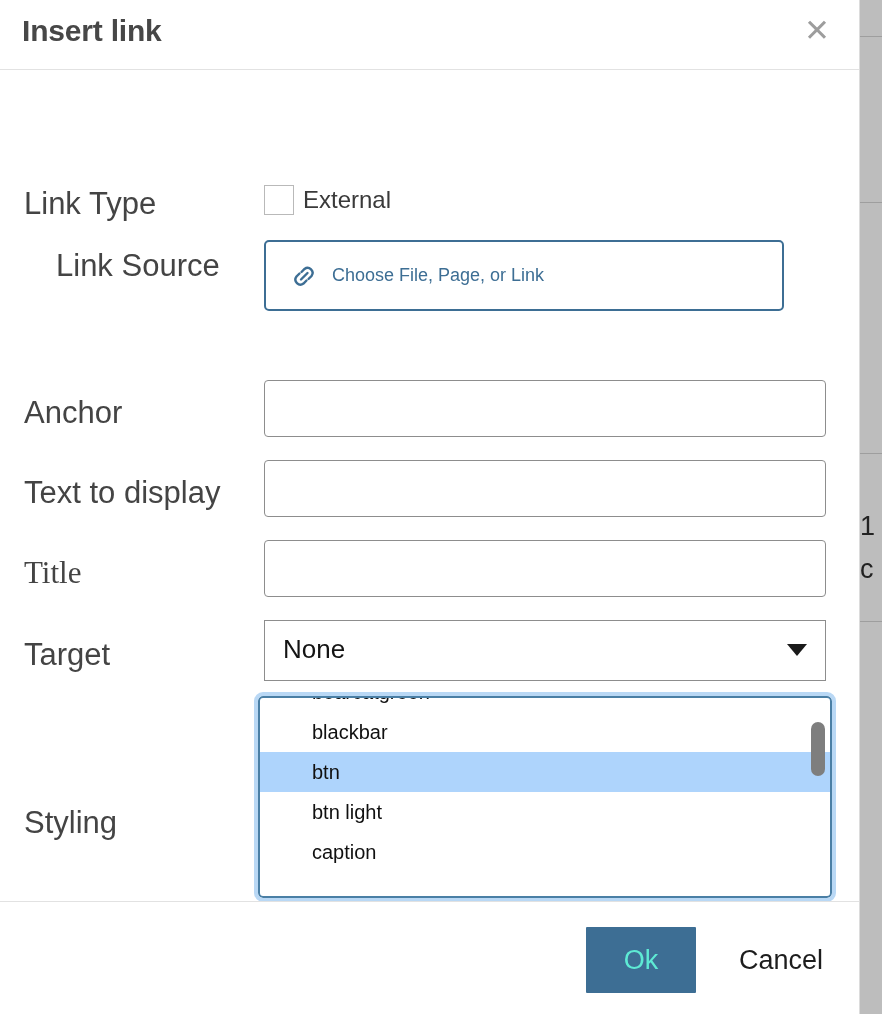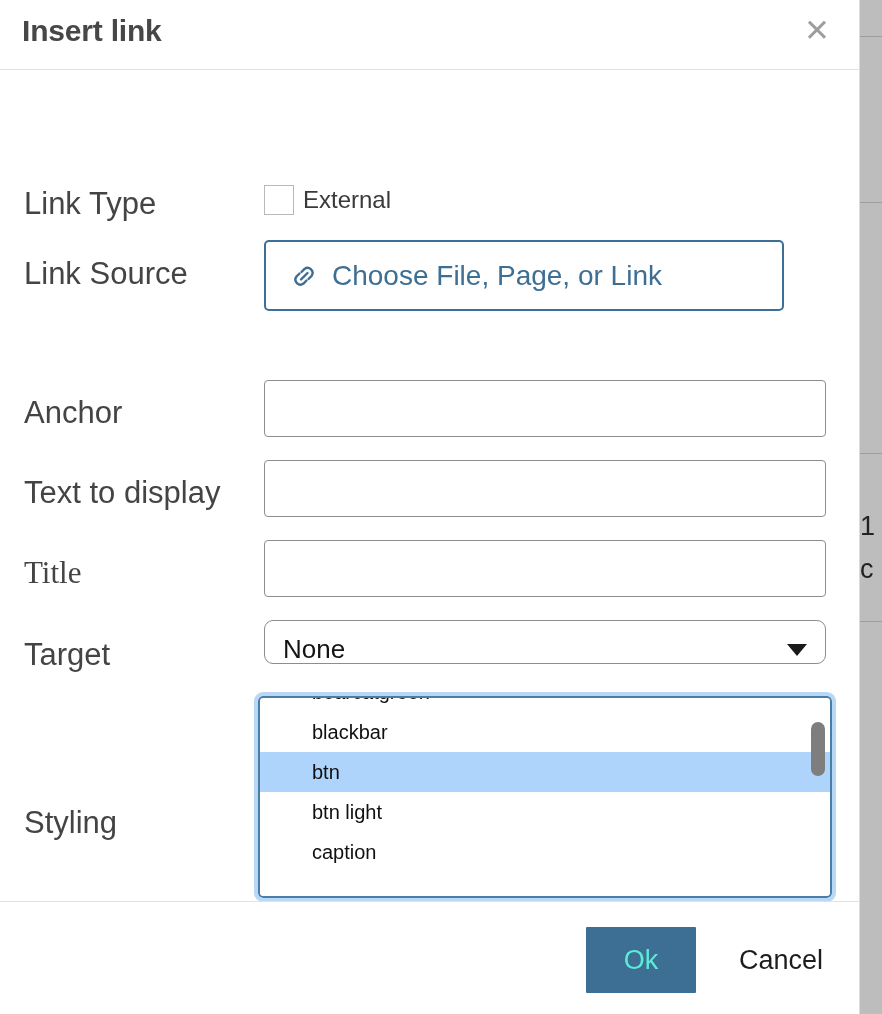--- a/index.html
+++ b/index.html
@@ -171,21 +171,21 @@
     font-family: "Liberation Sans", sans-serif;
   }
   #link-source-btn .chain-icon {
     width: 32px;
     height: 32px;
     flex: 0 0 32px;
     margin-right: 12px;
     display: block;
   }
   #link-source-label {
-    font-size: 28px;
+    font-size: 18px;
     color: #3d6e94;
     white-space: nowrap;
   }
 
   
   .text-input {
     position: absolute;
     left: 264px;
     width: 562px;
     height: 57px;
@@ -199,24 +199,24 @@
     font-family: "Liberation Sans", sans-serif;
     outline: none;
   }
 
   
   #target-select {
     position: absolute;
     left: 264px;
     top: 550px;
     width: 562px;
-    height: 44px;
+    height: 61px;
     box-sizing: border-box;
     border: 1px solid #8d8d8d;
-    border-radius: 9px;
+    border-radius: 0;
     background: #ffffff;
     cursor: pointer;
   }
   #target-value {
     position: absolute;
     left: 18px;
     top: 13px;
     font-size: 26px;
     color: #141414;
   }
@@ -361,21 +361,21 @@
   <div id="modal-body">
 
     <div class="field-label" style="top:116px;">Link Type</div>
     <div id="link-type-row">
       <div class="check-opt">
         <span class="checkbox"></span>
         <span class="check-label">External</span>
       </div>
     </div>
 
-    <div class="field-label" style="top:186px;">Link Source</div>
+    <div class="field-label" style="top:178px;margin-left:32px;">Link Source</div>
     <div id="link-source-btn">
       <svg class="chain-icon" viewBox="0 0 32 32" fill="none" stroke="#3d6e94" stroke-width="2.4" stroke-linecap="round">
         <path d="M13 19.5 L19.5 13"></path>
         <path d="M11.5 13.5 L8.5 16.5 a5 5 0 0 0 7 7 l3 -3"></path>
         <path d="M20.5 19 L23.5 16 a5 5 0 0 0 -7 -7 l-3 3"></path>
       </svg>
       <span id="link-source-label">Choose File, Page, or Link</span>
     </div>
 
     <div class="field-label" style="top:325px;">Anchor</div>

